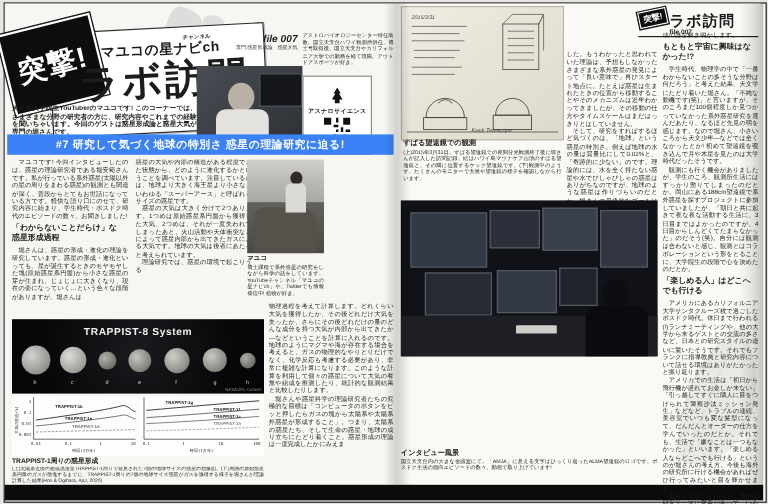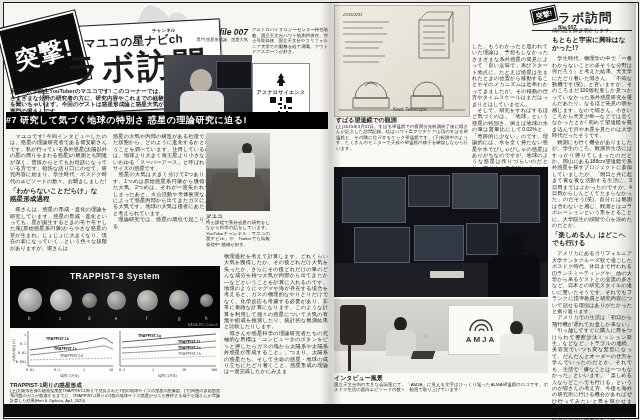--- a/index.html
+++ b/index.html
@@ -35,21 +35,21 @@
   .monitor{position:absolute;background:#14161c;border:1px solid #565b63;}
   .head{position:absolute;border-radius:50%;}
   #guest-file{left:156px;top:24px;width:88px;text-align:right;}
   #guest-file .fno{font-size:8.5px;font-weight:bold;font-style:italic;}
   #guest-file .gname{font-size:9px;font-weight:900;letter-spacing:2px;}
   #guest-file .gspec{font-size:4.2px;color:#333;}
   #guest-profile{left:248px;top:24px;width:76px;height:34px;font-size:4.4px;line-height:5.6px;text-align:justify;overflow:hidden;}
   #logo-box{left:248px;top:60px;width:56px;height:64px;background:#fff;border:1px solid #8a8a86;
     display:flex;flex-direction:column;align-items:center;justify-content:center;gap:2px;}
   #logo-box .lname{font-size:5px;font-weight:bold;letter-spacing:.3px;}
-  #banner-l{left:2px;top:109px;width:322px;height:17px;background:#000000;display:flex;align-items:center;}
+  #banner-l{left:2px;top:109px;width:322px;height:17px;background:#3b82f6;display:flex;align-items:center;justify-content:center;}
   #banner-l span{color:#fff;font-size:9px;font-weight:bold;letter-spacing:.5px;}
   
   #col1{left:6px;top:130px;width:97px;height:133px;}
   #col2{left:109px;top:130px;width:97px;height:133px;}
   #col3{left:220px;top:250px;width:104px;height:150px;}
   #mayuko-photo{left:202px;top:130px;width:64px;height:78px;overflow:hidden;
     background:linear-gradient(to bottom,#cfcecb 0%,#a8a7a3 45%,#63615c 46%,#4a4843 100%);}
   #mayuko-cap{left:202px;top:210px;width:64px;height:38px;}
   #mayuko-cap .cap-title{font-size:5.4px;}
   
@@ -267,41 +267,20 @@
       <div class="monitor" style="left:166px;top:8px;width:38px;height:46px;background:#30353f;"></div>
       <div class="monitor" style="left:20px;top:60px;width:54px;height:34px;background:#262b33;"></div>
       <div class="monitor" style="left:80px;top:58px;width:48px;height:34px;background:#333944;"></div>
       <div class="monitor" style="left:132px;top:56px;width:30px;height:30px;background:#20242c;"></div>
       <div class="abs" style="left:0;top:96px;width:214px;height:34px;background:#1d1f24;"></div>
       <div class="abs" style="left:96px;top:104px;width:34px;height:7px;background:#cfcfca;border-radius:1px;"></div>
       <div class="head" style="left:168px;top:66px;width:22px;height:24px;background:#0d0e11;"></div>
       <div class="abs" style="left:154px;top:88px;width:52px;height:42px;background:#0a0b0e;border-radius:10px 10px 0 0;"></div>
     </div>
 
-    <div class="abs" id="interview">
-      <div id="amja-panel">
-        <svg width="30" height="18" viewBox="0 0 30 18">
-          <g stroke="#3a3a38" stroke-width="1.4" fill="none">
-            <path d="M4,14 a11,11 0 0 1 22,0"></path>
-            <path d="M9,14 a6.5,6.5 0 0 1 13,0"></path>
-            <path d="M13,14 a2.6,2.6 0 0 1 5,0"></path>
-          </g>
-        </svg>
-        <span class="amja-txt">AMJA</span>
-      </div>
-      <span id="lm-ghost">LM</span>
-      <div class="sil" style="left:6px;top:6px;width:26px;height:40px;border-radius:4px;"></div>
-      <div class="sil" style="left:14px;top:44px;width:3px;height:28px;"></div>
-      <div class="head" style="left:60px;top:18px;width:13px;height:14px;background:#22201d;"></div>
-      <div class="abs" style="left:52px;top:31px;width:30px;height:26px;background:#d9d7d2;border-radius:6px 6px 0 0;"></div>
-      <div class="head" style="left:176px;top:22px;width:13px;height:14px;background:#262420;"></div>
-      <div class="abs" style="left:166px;top:35px;width:34px;height:26px;background:#edebe6;border-radius:6px 6px 0 0;"></div>
-      <div class="abs" style="left:40px;top:58px;width:174px;height:16px;background:#e8e6e1;"></div>
-      <div class="abs" style="left:78px;top:52px;width:22px;height:8px;background:#3a3a38;transform:skewX(-18deg);"></div>
-    </div>
 
     <div class="abs" id="interview-cap">
       <div class="cap-title">インタビュー風景</div>
       <div class="cap-txt">国立天文台内の大きな会議室にて。「AMJA」に見える文字はひっくり返ったALMA望遠鏡のロゴです。ポスドク生活の面白エピソードの数々、動画で取り上げています!</div>
     </div>
 
     <svg class="abs" id="leaf-wm" viewBox="0 0 76 134">
       <path d="M58,10 C76,40 74,84 52,108 C36,124 14,128 6,120 C2,96 10,60 28,36 C38,22 48,12 58,10 Z" fill="#dddcd8"></path>
       <path d="M50,24 C38,52 26,84 14,116" stroke="#cfcec9" stroke-width="1.5" fill="none"></path>
     </svg>

